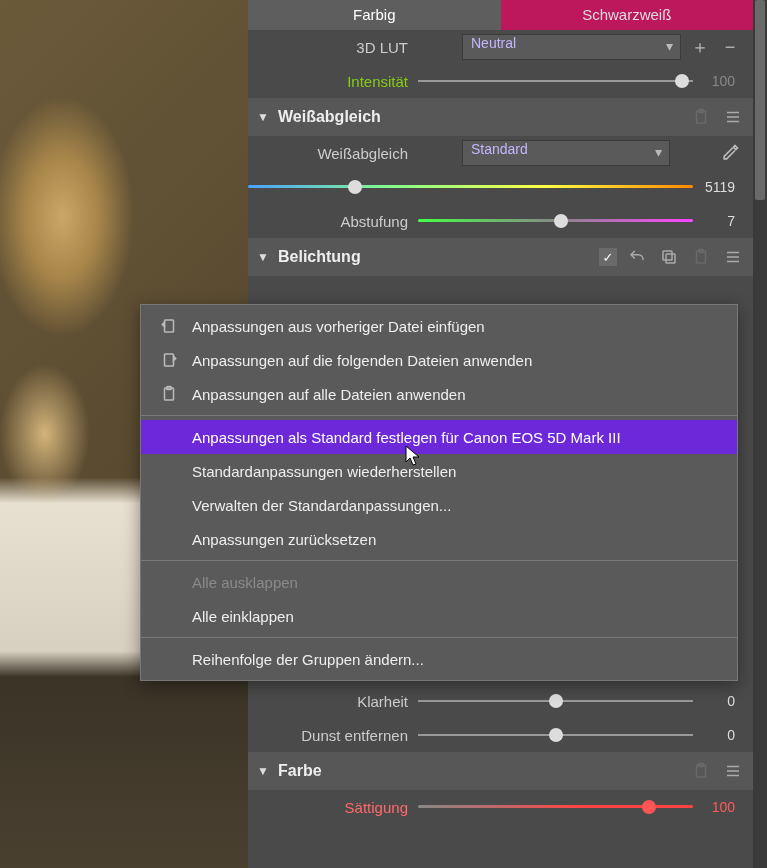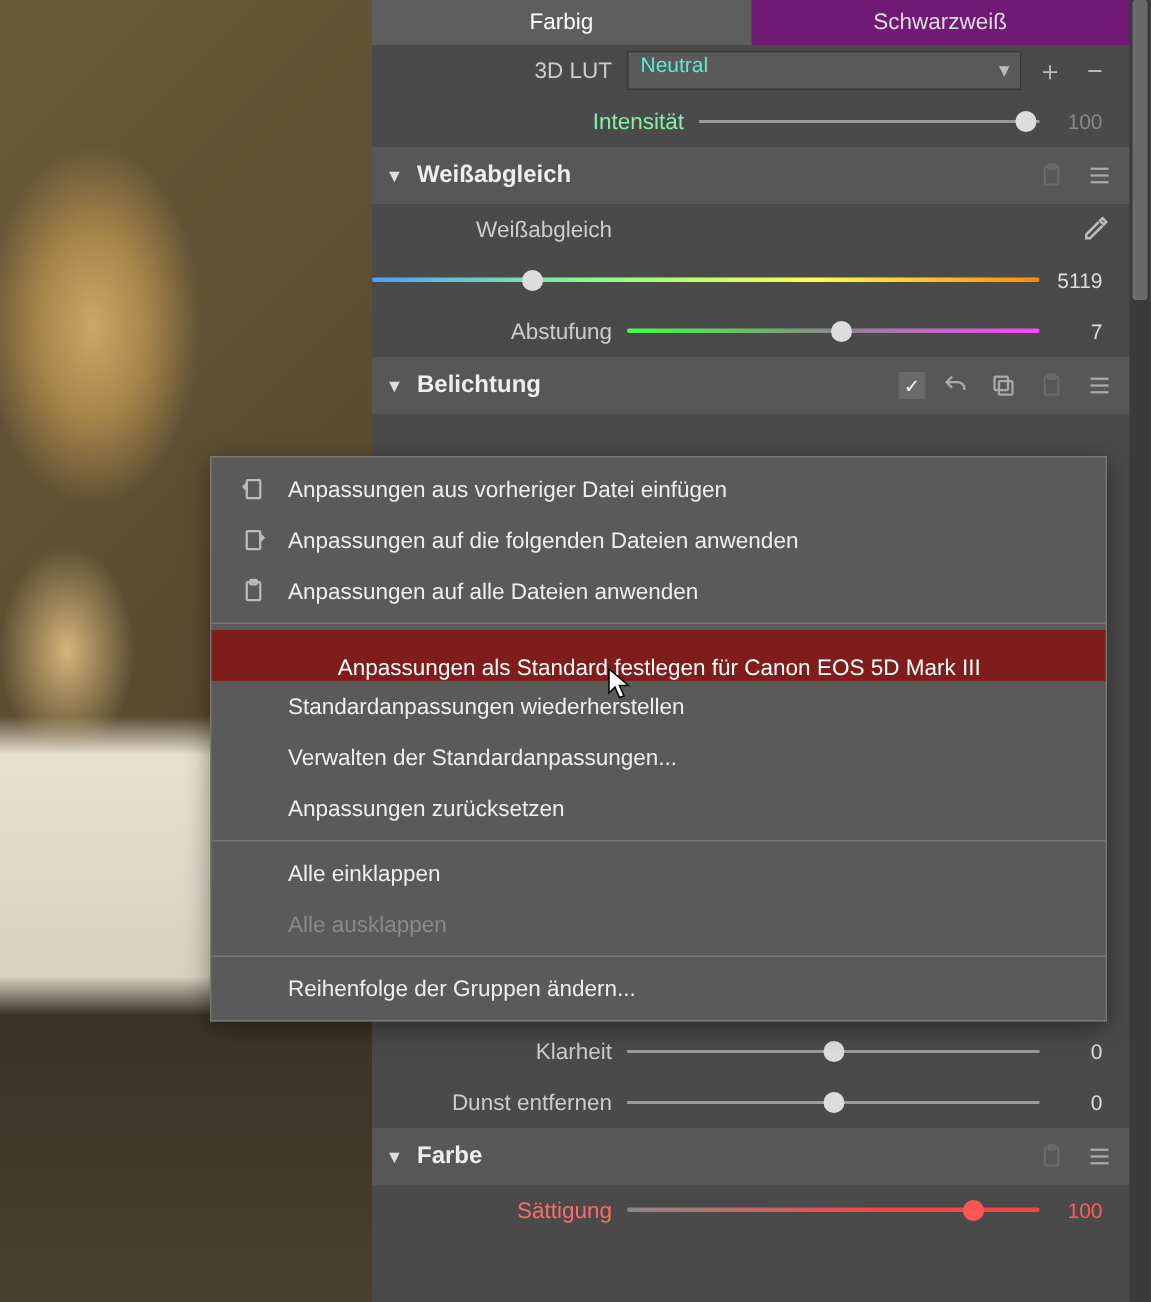--- a/index.html
+++ b/index.html
@@ -9,32 +9,32 @@
   .photo::before { content:""; position:absolute; inset:0; background:
     radial-gradient(ellipse 120px 200px at 25% 25%, #c9a868 0%, #a8864a 30%, transparent 60%),
     radial-gradient(ellipse 90px 140px at 18% 50%, #d4b47a 0%, transparent 50%),
     linear-gradient(180deg, transparent 55%, #e8e0d0 58%, #d8d0c0 75%, #3a3326 78%, #4a4030 100%);
   }
   .panel { flex:1; display:flex; flex-direction:column; position:relative; }
   .scroll-edge { position:absolute; right:0; top:0; bottom:0; width:14px; background:#3a3a3a; }
   .scroll-edge .thumb { position:absolute; left:2px; right:2px; top:0; height:200px; background:#6a6a6a; border-radius:2px;}
   .panel-inner { margin-right:14px; }
 
-  .tabs { display:flex; height:30px; background:#701a75; }
+  .tabs { display:flex; height:30px; background:#be185d; }
   .tab { flex:1; text-align:center; line-height:30px; font-size:15px; cursor:pointer; }
   .tab.active { background:#5e5e5e; color:#fff; }
 
   .row { display:flex; align-items:center; height:34px; padding:0 12px 0 0; }
   .row-label { width:170px; text-align:right; padding-right:10px; font-size:15px; color:#ccc; }
-  .row-label.dim { color:#86efac;margin-left:48px; }
+  .row-label.dim { color:#84cc16; }
   .row-ctrl { flex:1; display:flex; align-items:center; gap:8px; }
   .row-val { width:48px; text-align:right; font-size:14px; color:#ddd; padding-right:6px;}
   .row-val.red { color:#ff5a5a; }
 
-  select, .select { flex:1; height:26px; background:#5a5a5a; border:1px solid #3a3a3a; color:#5eead4; padding:0 8px; font-size:14px; appearance:none; position:relative; }
+  select, .select { flex:1; height:26px; background:#5a5a5a; border:1px solid #3a3a3a; color:#c4b5fd; padding:0 8px; font-size:14px; appearance:none; position:relative;margin-left:44px; }
   .sel-wrap { flex:1; position:relative; }
   .sel-wrap::after { content:"▾"; position:absolute; right:8px; top:4px; color:#bbb; pointer-events:none;}
   .iconbtn { width:22px; height:22px; display:flex; align-items:center; justify-content:center; color:#bbb; cursor:pointer; font-size:18px; }
 
   .slider { flex:1; height:20px; position:relative; }
   .slider .track { position:absolute; left:0; right:0; top:9px; height:2px; background:#999; }
   .slider .thumb { position:absolute; top:3px; width:14px; height:14px; border-radius:50%; background:#ddd; transform:translateX(-50%); }
   .slider.temp .track { background:linear-gradient(90deg,#4aa0ff,#8f8,#ff4,#f80); height:3px; top:8px; border-radius:2px;}
   .slider.tint .track { background:linear-gradient(90deg,#4f4,#888,#f4f); height:3px; top:8px; border-radius:2px;}
   .slider.sat .track  { background:linear-gradient(90deg,#888,#f44 60%,#f44); height:3px; top:8px; border-radius:2px;}
@@ -42,21 +42,21 @@
   .section-hdr { display:flex; align-items:center; height:38px; background:#575757; padding:0 8px; gap:8px; }
   .section-hdr .tri { width:14px; text-align:center; color:#ddd; font-size:12px;}
   .section-hdr .title { font-weight:600; font-size:16px; color:#eee; flex:1;}
   .section-hdr .hicon { width:24px; height:24px; display:flex; align-items:center; justify-content:center; color:#aaa; cursor:pointer;}
   .section-hdr .hicon.dim { color:#6a6a6a; }
   .section-hdr .chk { width:18px; height:18px; background:#6a6a6a; display:flex; align-items:center; justify-content:center; color:#fff; font-size:13px;}
 
   
   .ctx { position:absolute; left:140px; top:304px; width:598px; background:#5a5a5a; border:1px solid #777; box-shadow:0 4px 16px rgba(0,0,0,.4); z-index:50; padding:4px 0;}
   .ctx-row { display:flex; align-items:center; height:34px; padding:0 14px 0 15px; gap:10px; color:#eee; font-size:15px; cursor:pointer;}
-  .ctx-row.sel { background:#7f1d1d; color:#fff;flex-direction:column;}
+  .ctx-row.sel { background:#6d28d9; color:#fff;}
   .ctx-row.dim { color:#8a8a8a; cursor:default;}
   .ctx-icon { width:26px; height:20px; display:flex; align-items:center; justify-content:center; color:#bbb;}
   .ctx-sep { height:1px; background:#787878; margin:4px 0;}
   .cursor { position:absolute; left:405px; top:445px; z-index:60; pointer-events:none;}
 
   svg { display:block; }
 </style>
 </head>
 <body>
 
@@ -108,20 +108,23 @@
           <svg width="18" height="18" viewBox="0 0 24 24" stroke="currentColor" stroke-width="2">
               <line x1="4" y1="6" x2="20" y2="6"></line>
               <line x1="4" y1="12" x2="20" y2="12"></line>
               <line x1="4" y1="18" x2="20" y2="18"></line>
             </svg>
         </span>
       </div>
       <div class="row">
         <div class="row-label">Weißabgleich</div>
         <div class="row-ctrl">
+          <div class="sel-wrap" style="max-width:252px">
+            <div class="select">Standard</div>
+          </div>
           <div class="iconbtn" style="margin-left:auto">
             <svg width="20" height="20" viewBox="0 0 24 24" fill="none" stroke="currentColor" stroke-width="2">
                 <path d="M18 3l3 3-2 2-3-3 2-2z"></path>
                 <path d="M15 6L5 16v3h3L18 9"></path>
               </svg>
           </div>
         </div>
       </div>
       <div class="row">
         <div class="row-ctrl">
@@ -278,27 +281,27 @@
   </div>
   <div class="ctx-row">
     <span class="ctx-icon"></span>
     <span>Verwalten der Standardanpassungen...</span>
   </div>
   <div class="ctx-row">
     <span class="ctx-icon"></span>
     <span>Anpassungen zurücksetzen</span>
   </div>
   <div class="ctx-sep"></div>
+  <div class="ctx-row dim">
+    <span class="ctx-icon"></span>
+    <span>Alle ausklappen</span>
+  </div>
   <div class="ctx-row">
     <span class="ctx-icon"></span>
     <span>Alle einklappen</span>
-  </div>
-  <div class="ctx-row dim">
-    <span class="ctx-icon"></span>
-    <span>Alle ausklappen</span>
   </div>
   <div class="ctx-sep"></div>
   <div class="ctx-row">
     <span class="ctx-icon"></span>
     <span>Reihenfolge der Gruppen ändern...</span>
   </div>
 </div>
 
 <svg class="cursor" width="18" height="24" viewBox="0 0 18 24">
   <path d="M1 1 L1 17 L5 13 L8 20 L11 19 L8 12 L14 12 Z" fill="white" stroke="black" stroke-width="1"></path>

